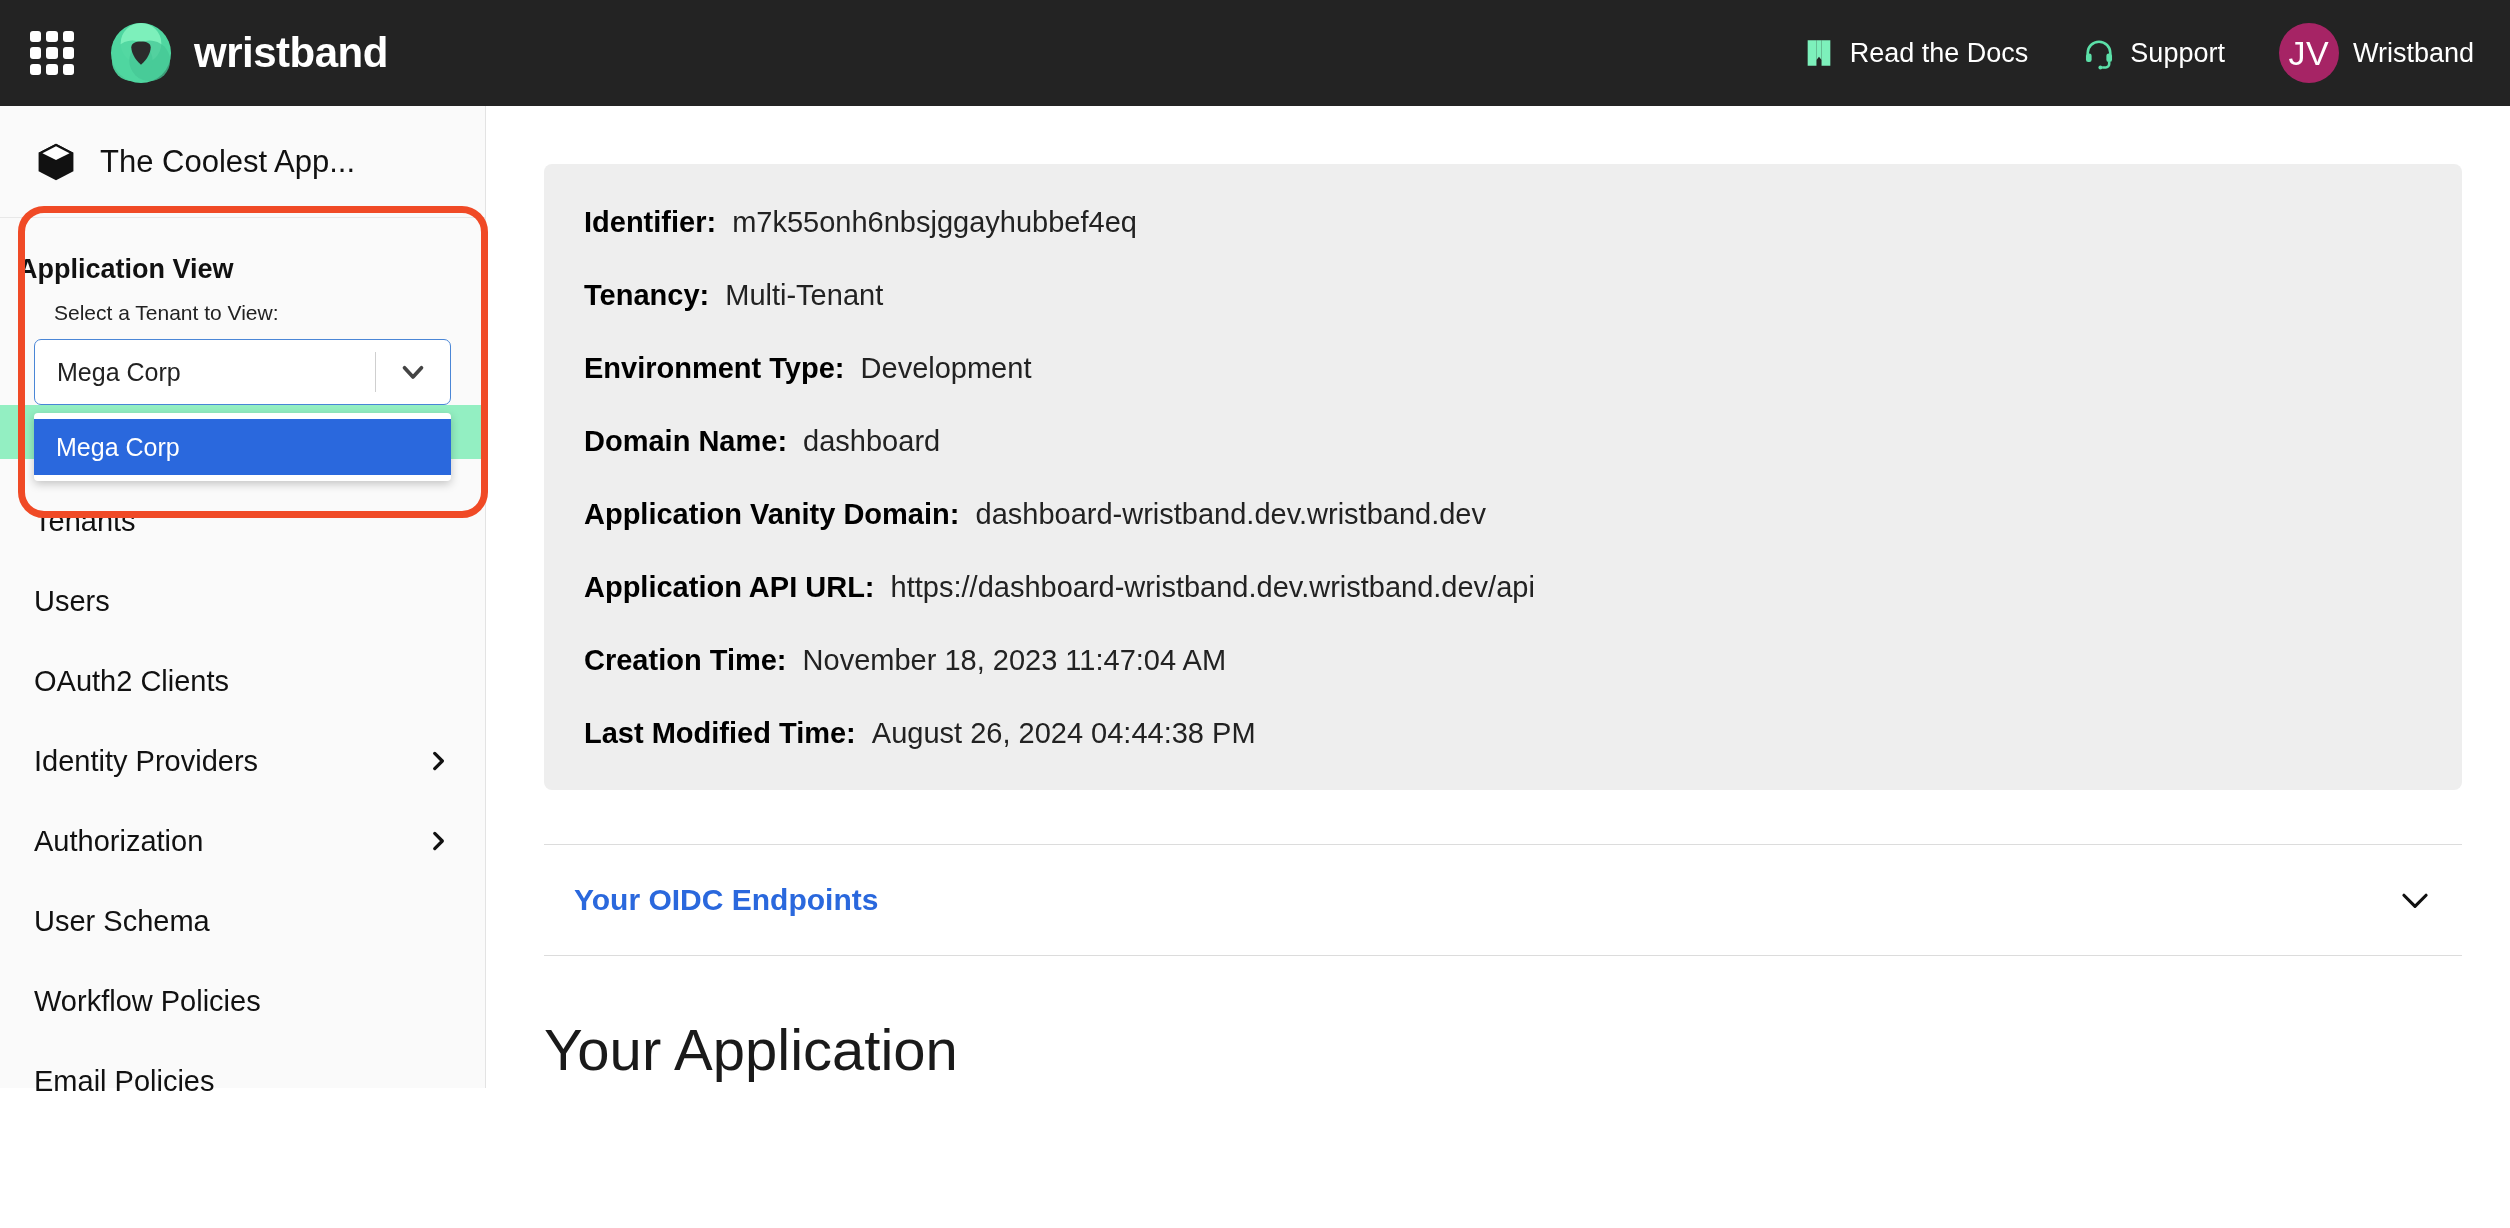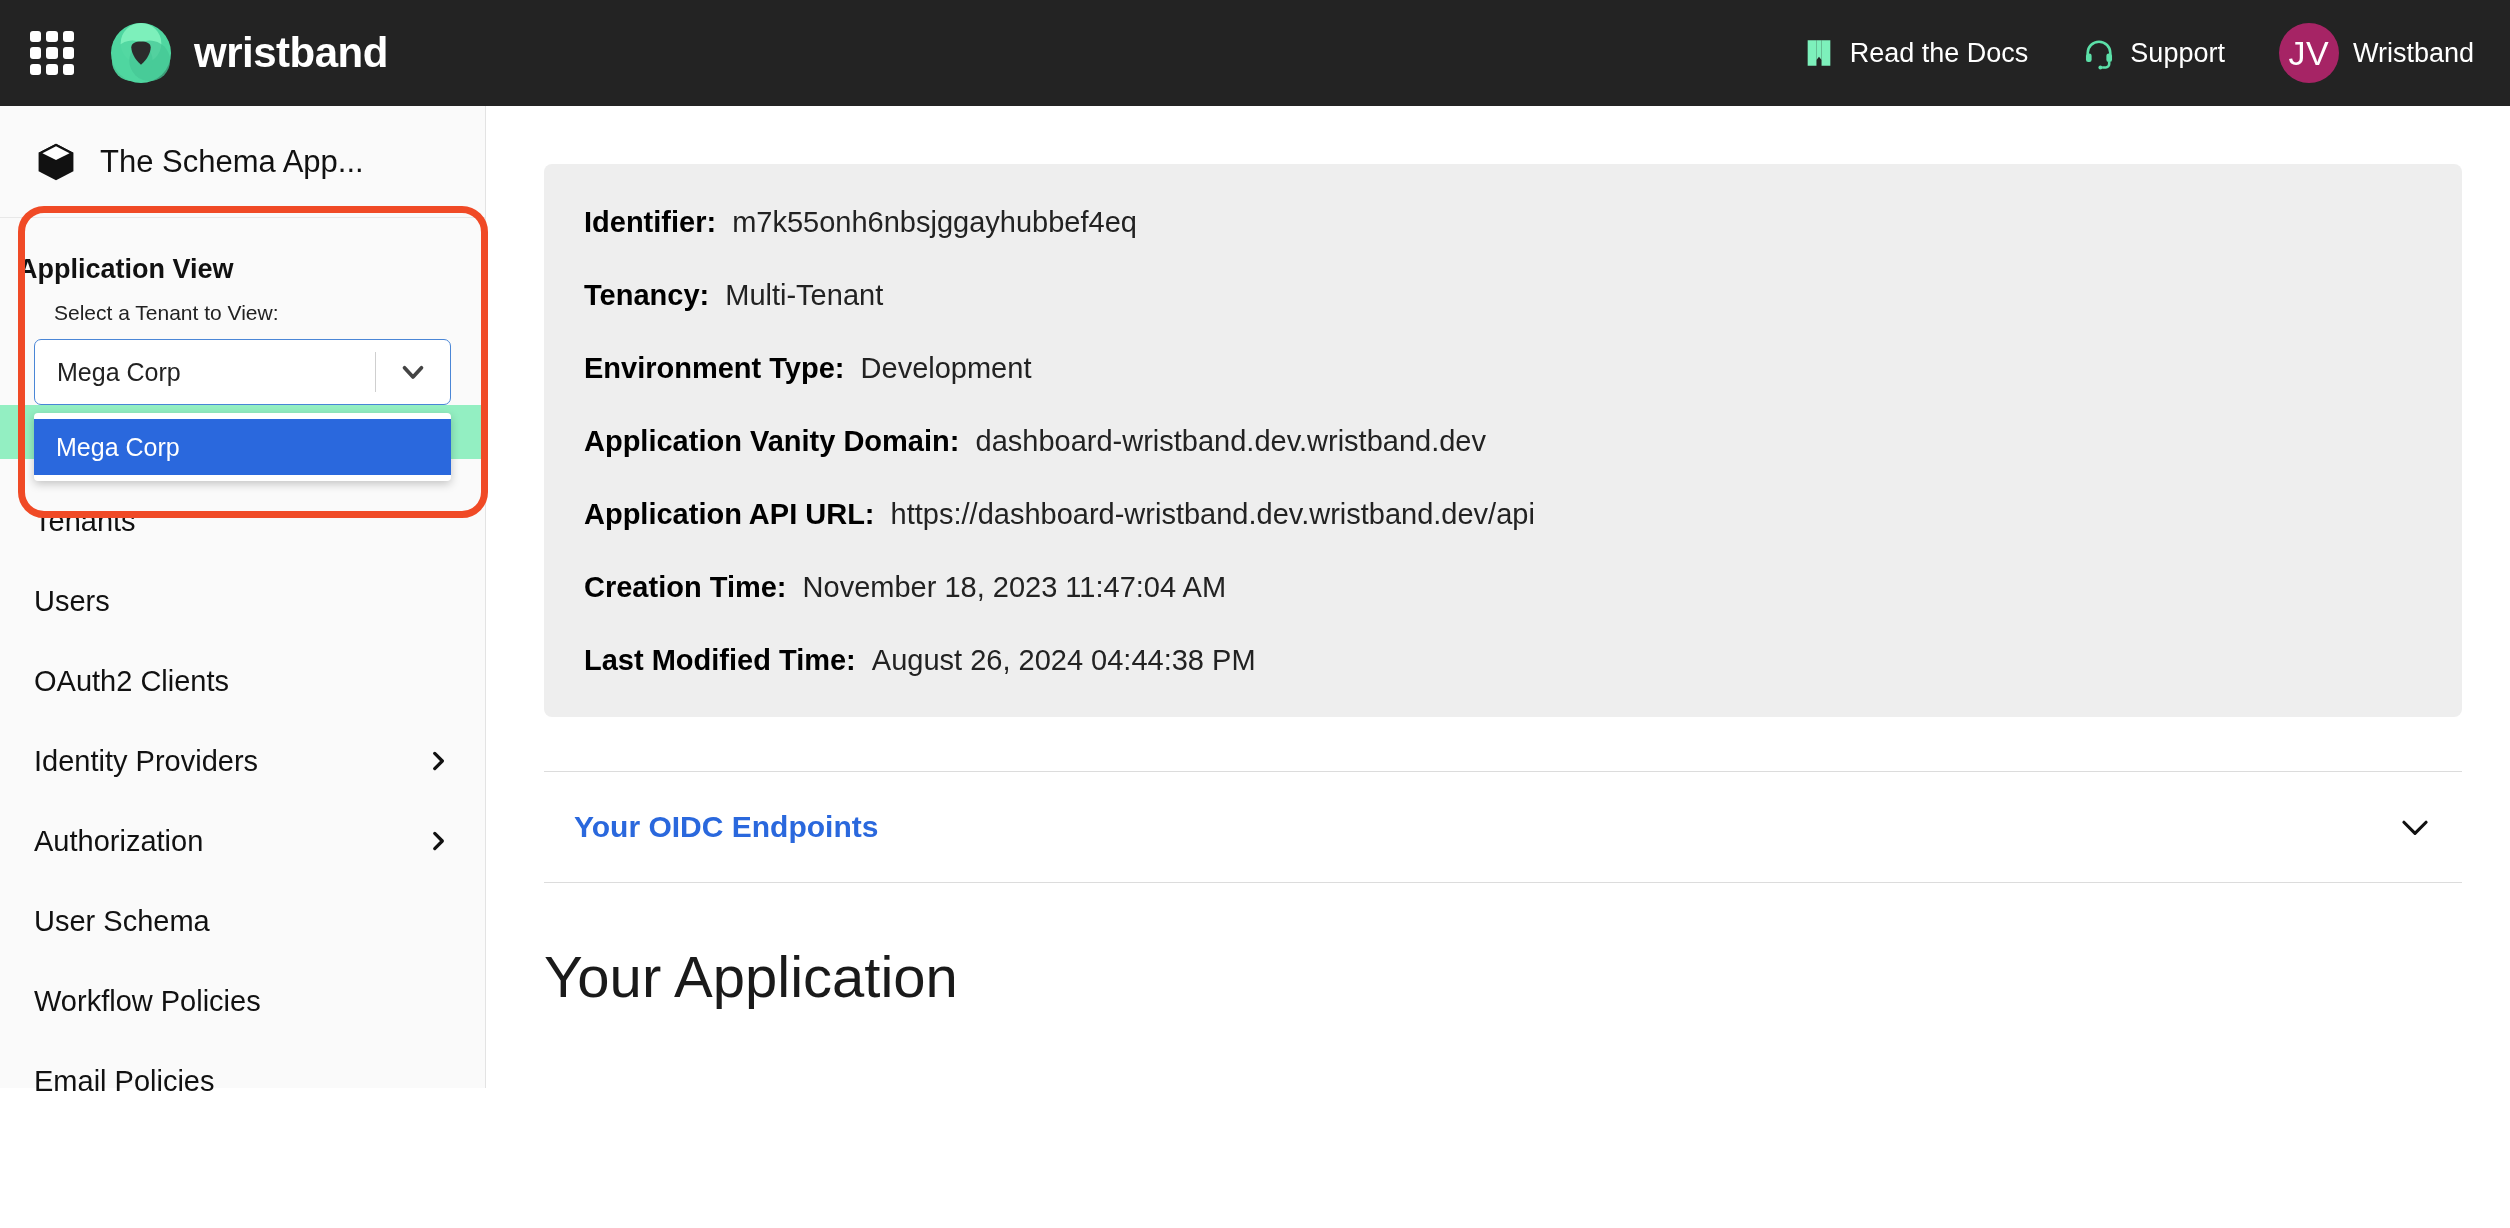--- a/index.html
+++ b/index.html
@@ -214,21 +214,21 @@
   <div class="body-row">
 
     <div class="sidebar">
 
       <div class="app-header">
         <svg class="cube-icon" viewBox="0 0 24 24">
           <path d="M12 2 21.5 7v10L12 22 2.5 17V7z" fill="#111"></path>
           <path d="M12 2 21.5 7 12 12 2.5 7z" fill="#111"></path>
           <path d="M12 3.4 19.4 7.2 12 10.9 4.6 7.2z" fill="#ffffff"></path>
         </svg>
-        <span class="app-header-name">The Schema App...</span>
+        <span class="app-header-name">The Coolest App...</span>
       </div>
 
       <div class="sidebar-scroll">
 
         <div class="panel-title">Application View</div>
 
         <div class="select-label">Select a Tenant to View:</div>
 
         <div class="select-wrap">
           <div class="select-box">
@@ -305,20 +305,24 @@
         <div class="info-row">
           <span class="info-label">Tenancy:</span>
           <span class="info-value">Multi-Tenant</span>
         </div>
 
         <div class="info-row">
           <span class="info-label">Environment Type:</span>
           <span class="info-value">Development</span>
         </div>
 
+        <div class="info-row">
+          <span class="info-label">Domain Name:</span>
+          <span class="info-value">dashboard</span>
+        </div>
 
         <div class="info-row">
           <span class="info-label">Application Vanity Domain:</span>
           <span class="info-value">dashboard-wristband.dev.wristband.dev</span>
         </div>
 
         <div class="info-row">
           <span class="info-label">Application API URL:</span>
           <span class="info-value">https://dashboard-wristband.dev.wristband.dev/api</span>
         </div>

